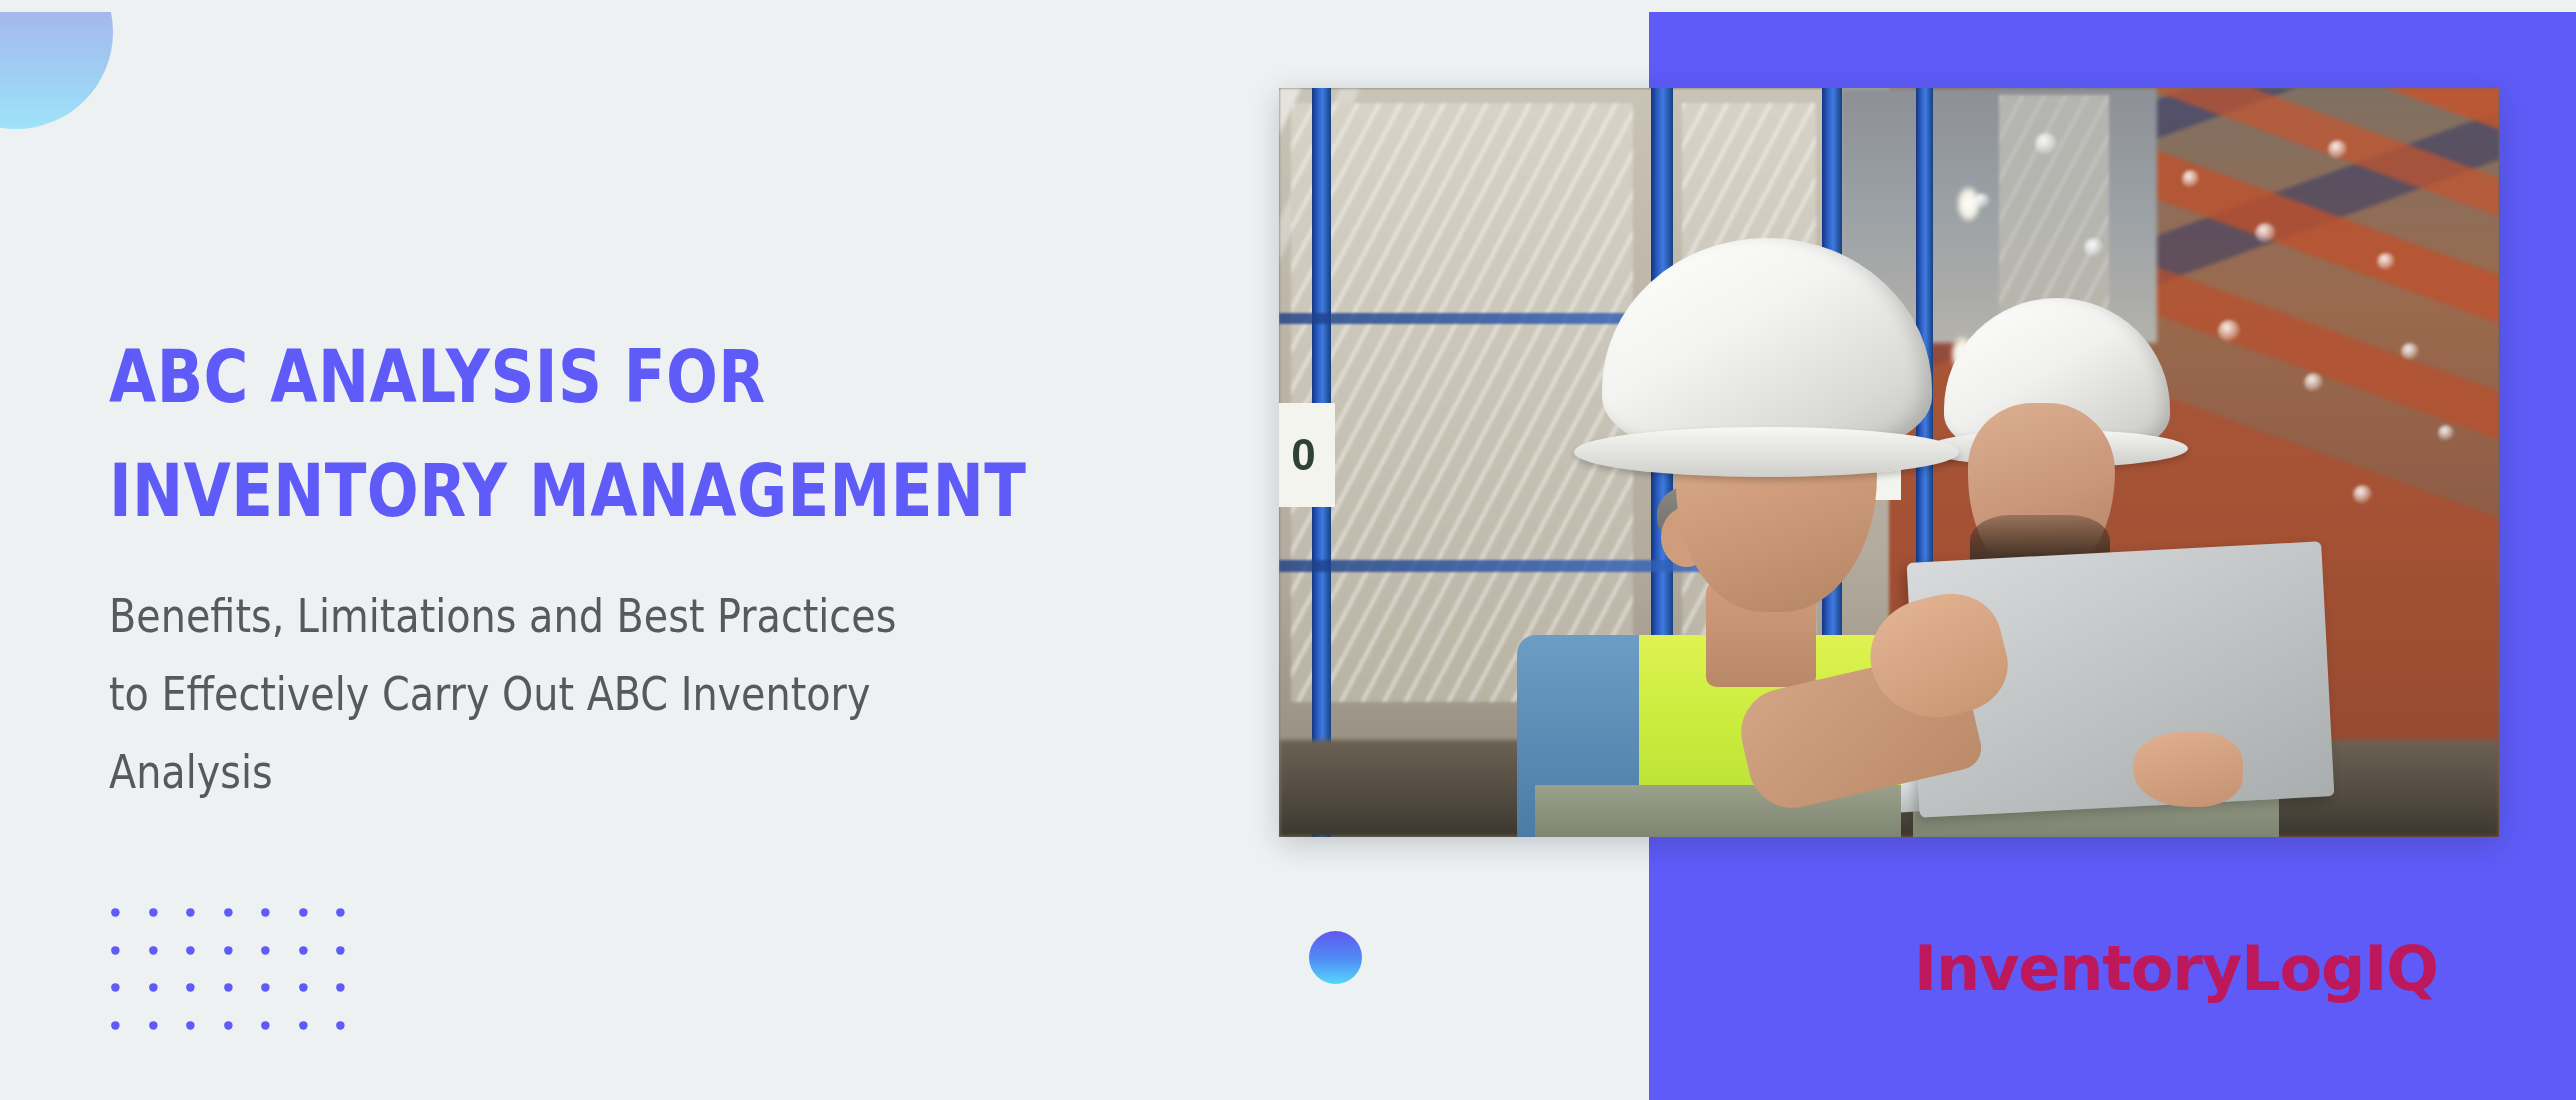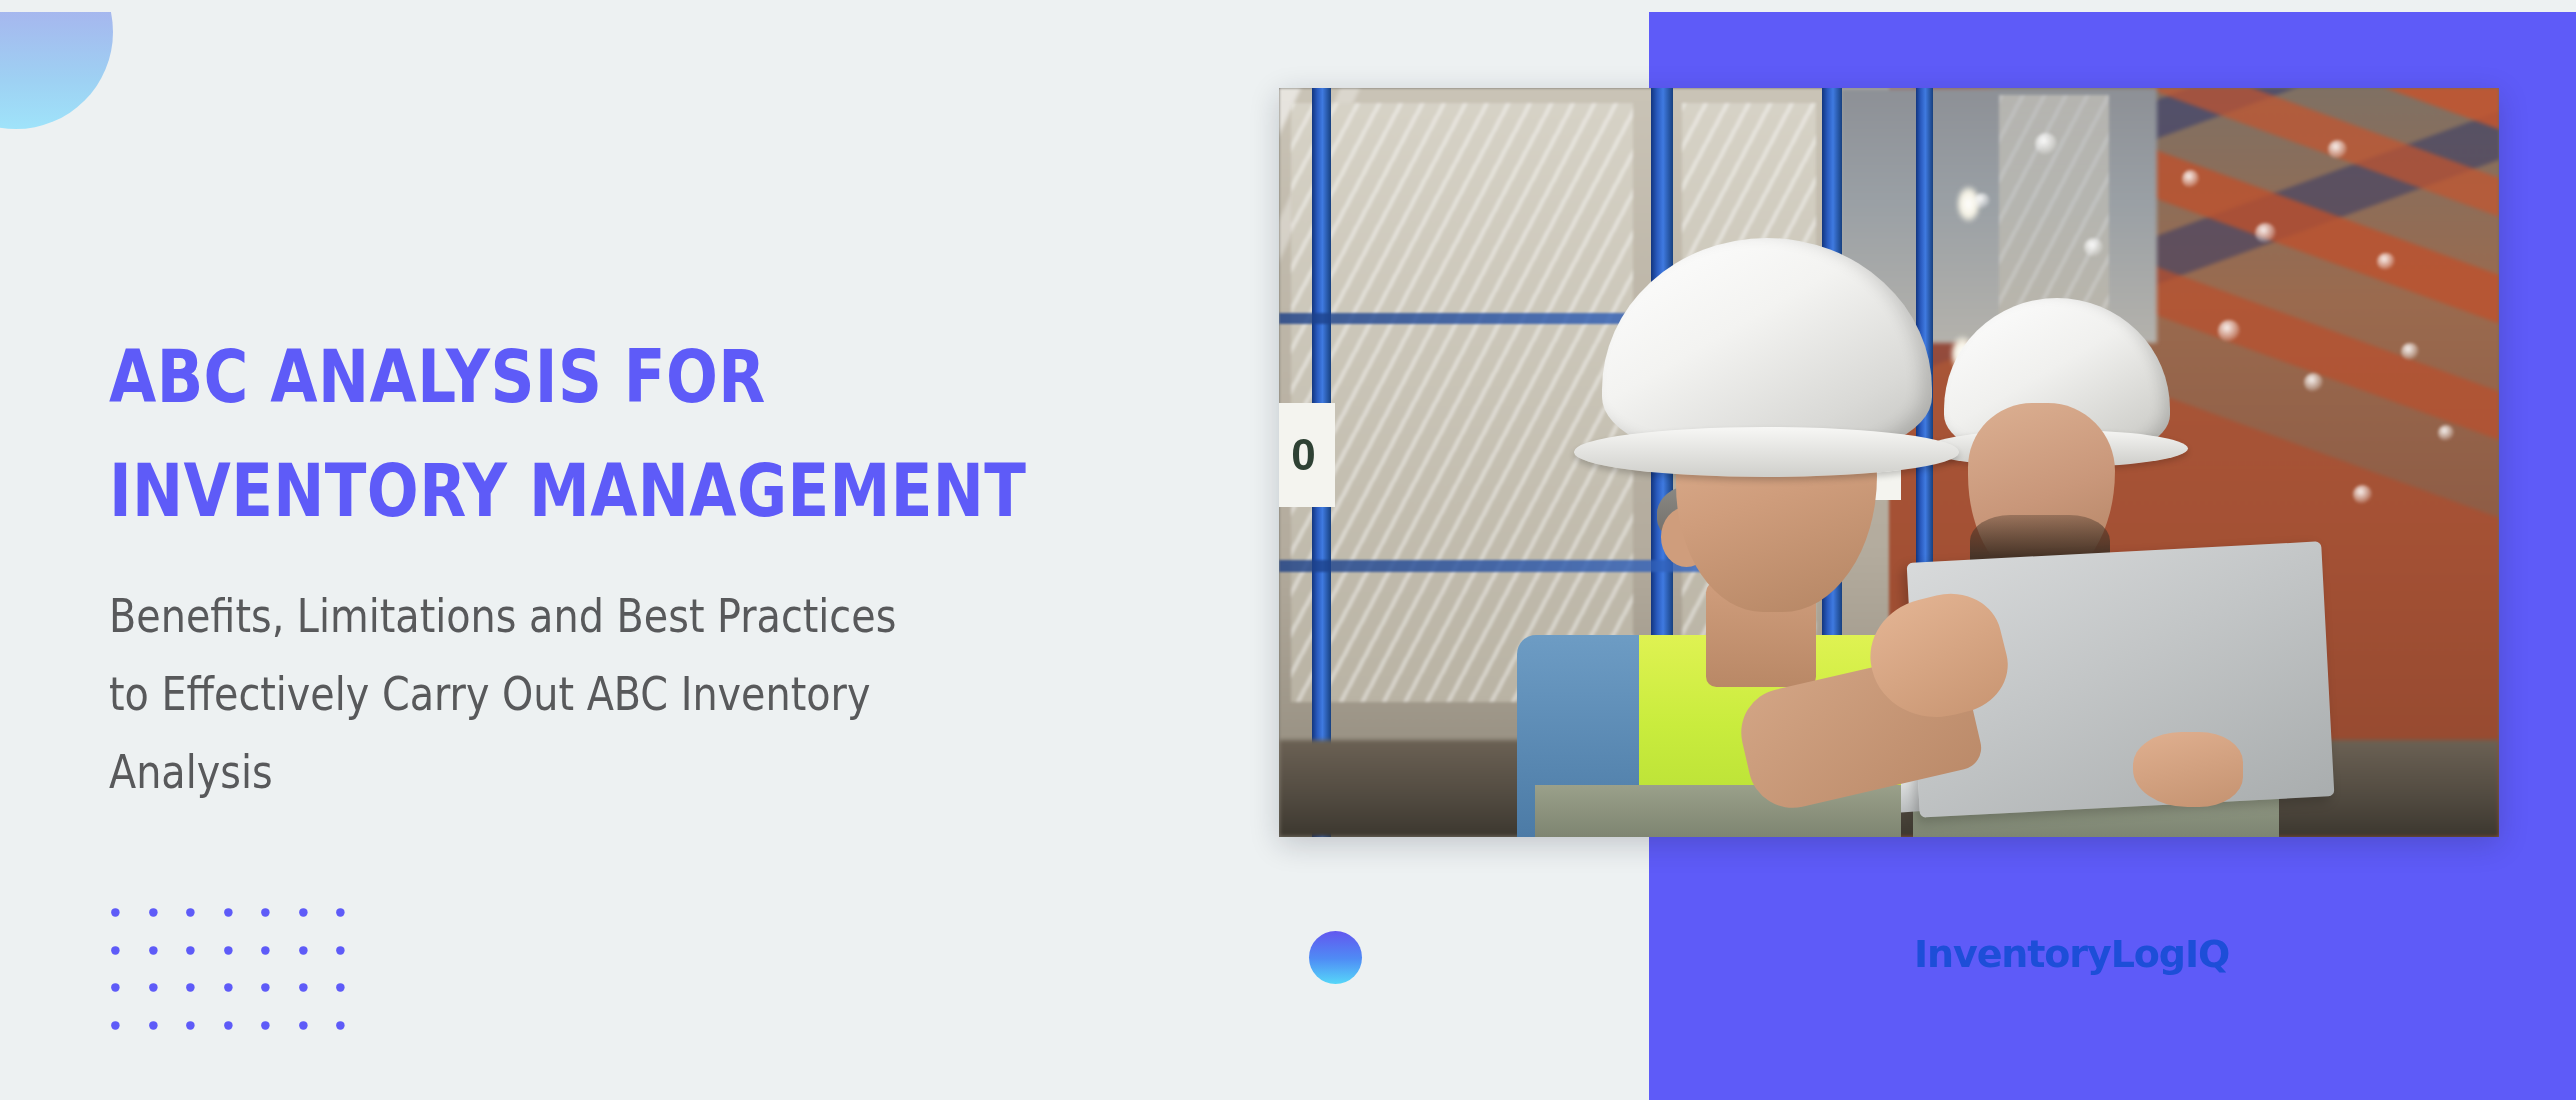--- a/index.html
+++ b/index.html
@@ -302,24 +302,24 @@
     background:linear-gradient(180deg,#e7e9e9,#b9bcbd);
     transform:rotate(-4deg);
     border-radius:2.9px;
   }
 
   
   .logo {
     position:absolute;
     left:1914px;
     top:920px;
-    color:#1d4ed8;
+    color:#be185d;
     font-family:"DejaVu Sans","Liberation Sans", sans-serif;
     font-weight:700;
-    font-size:38px;
+    font-size:62px;
     letter-spacing:-1.1px;
     white-space:nowrap;
   }
 </style>
 </head>
 <body>
 
 <div id="banner">
 
   <div class="purple-panel"></div>

